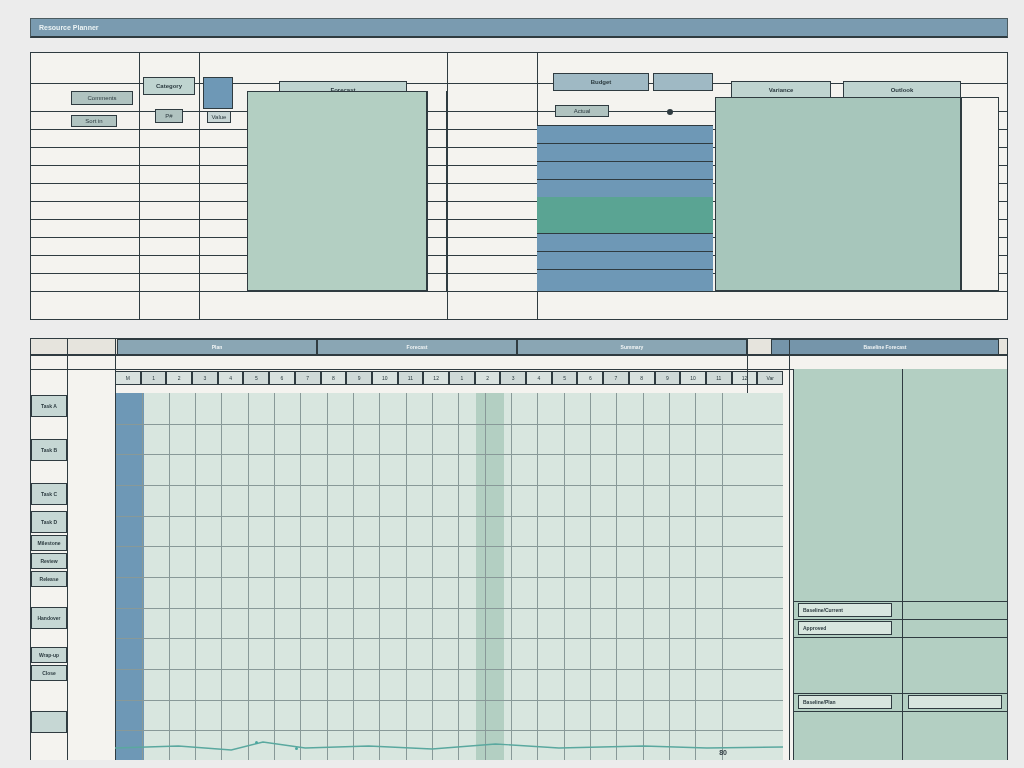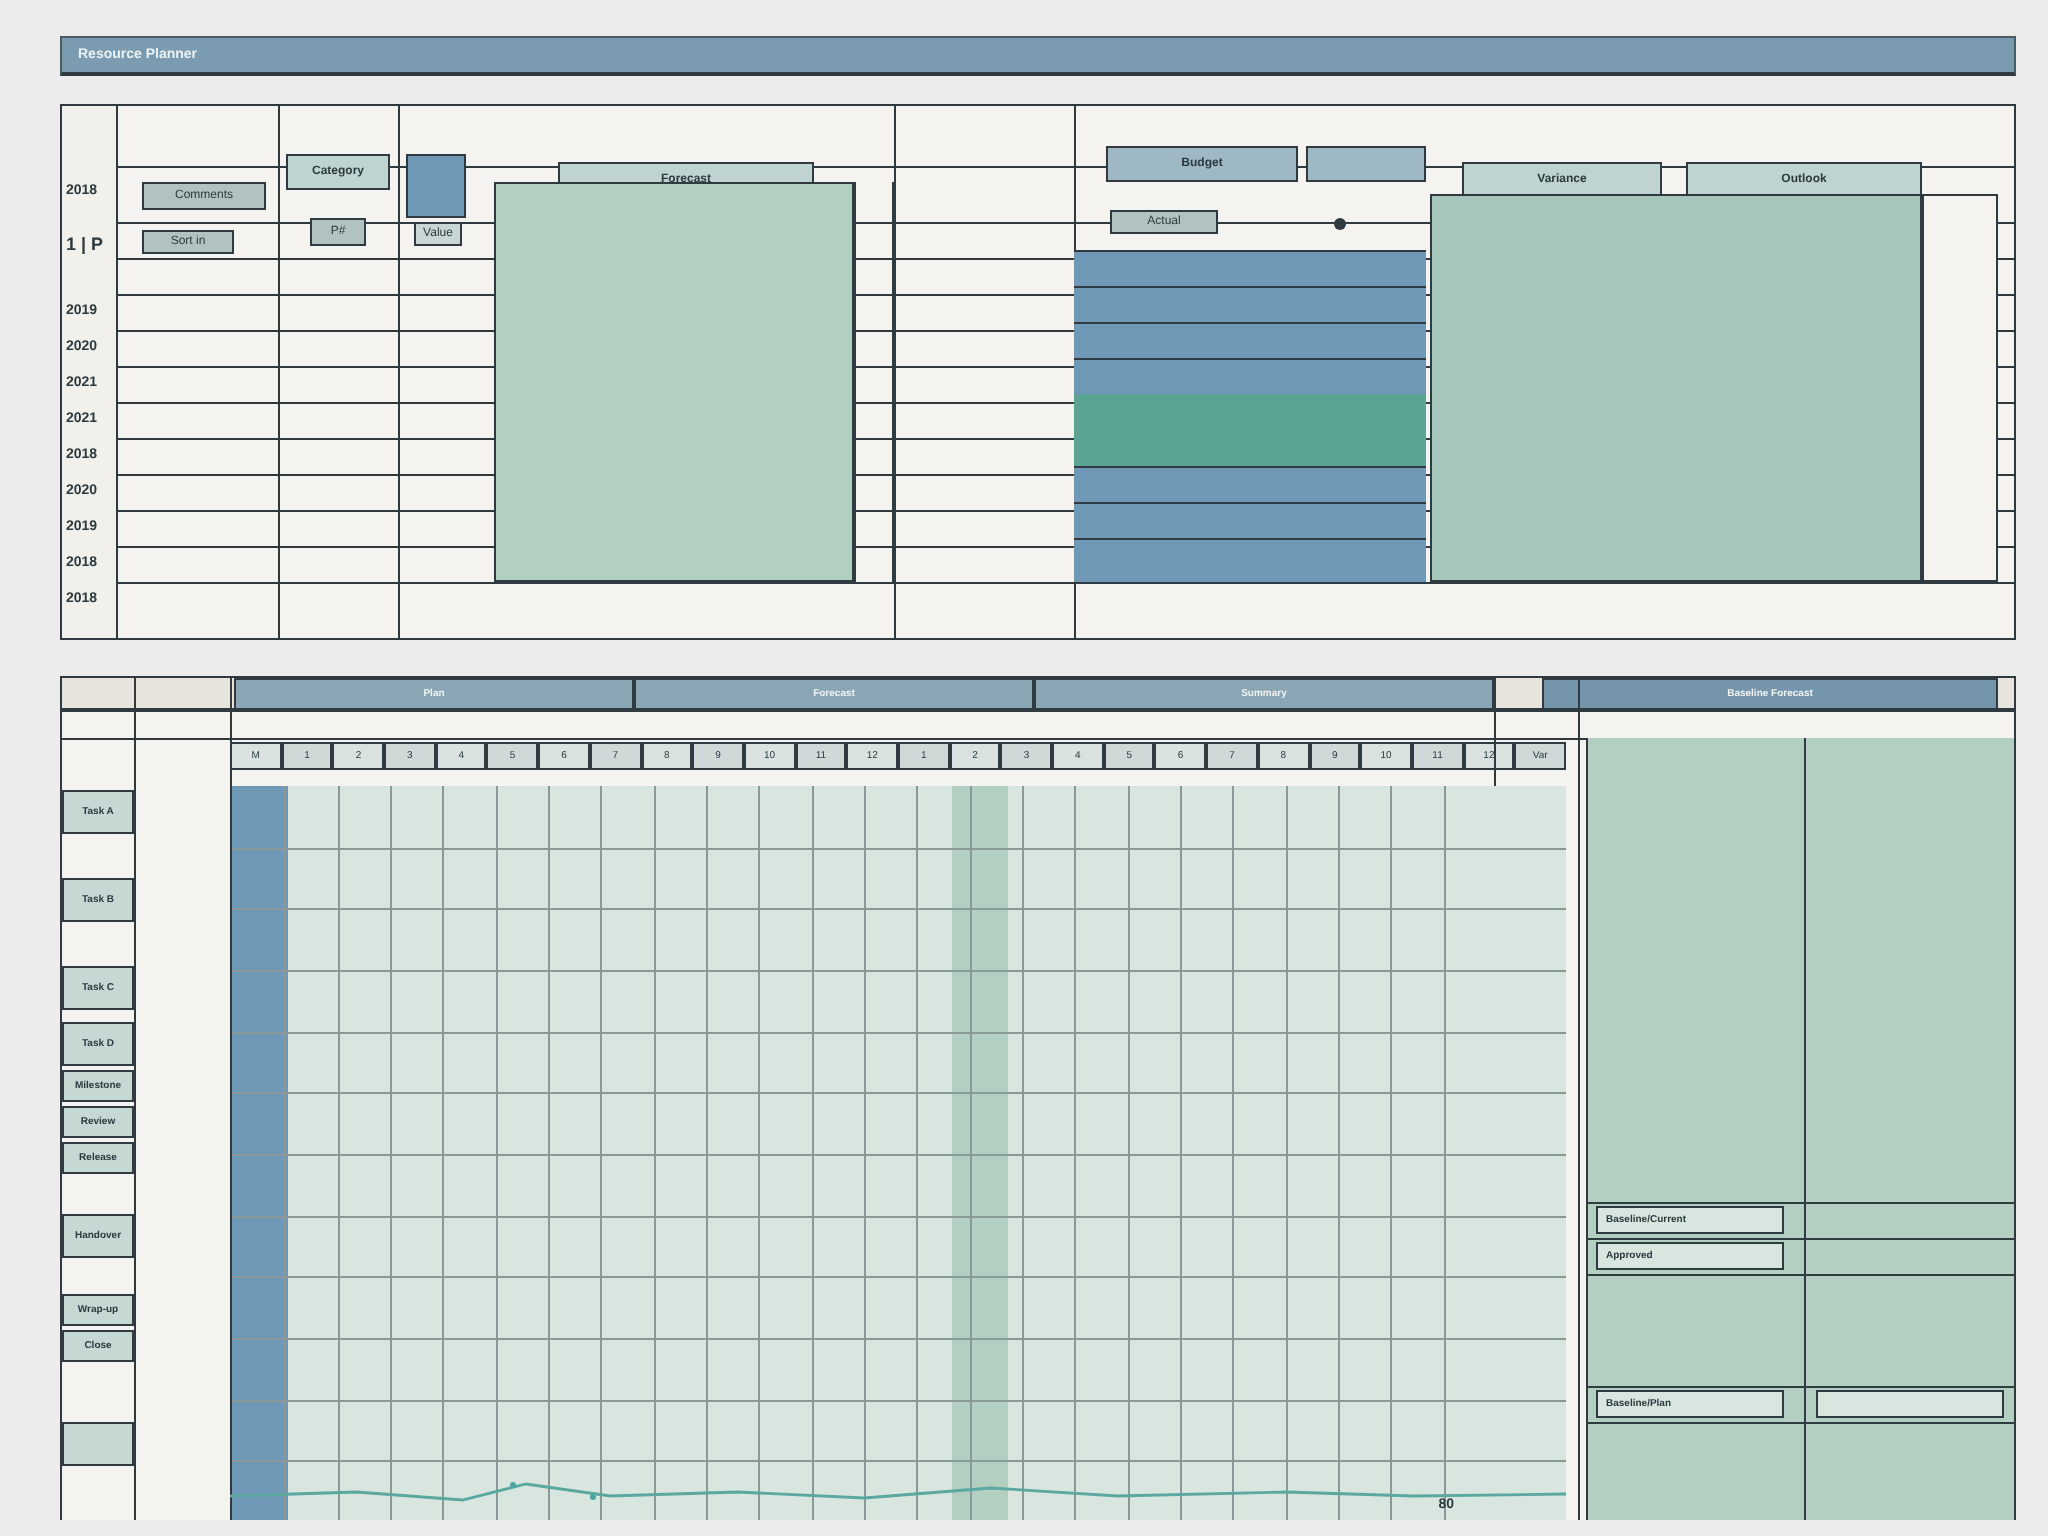--- a/index.html
+++ b/index.html
@@ -166,33 +166,20 @@
   <div class="row-divider" style="top:184px"></div>
   <div class="row-divider" style="top:202px"></div>
   <div class="row-divider" style="top:220px"></div>
   <div class="row-divider" style="top:238px"></div>
 
   <div class="col-divider" style="left:108px"></div>
   <div class="col-divider" style="left:168px"></div>
   <div class="col-divider" style="left:416px"></div>
   <div class="col-divider" style="left:506px"></div>
 
-  <div class="up-row-idx">
-    <div class="rcell" style="top:34px">2018</div>
-    <div class="rcell" style="top:60px;font-size:9px">1 | P</div>
-    <div class="rcell" style="top:94px">2019</div>
-    <div class="rcell" style="top:112px">2020</div>
-    <div class="rcell" style="top:130px">2021</div>
-    <div class="rcell" style="top:148px">2021</div>
-    <div class="rcell" style="top:166px">2018</div>
-    <div class="rcell" style="top:184px">2020</div>
-    <div class="rcell" style="top:202px">2019</div>
-    <div class="rcell" style="top:220px">2018</div>
-    <div class="rcell" style="top:238px">2018</div>
-  </div>
 
   <div class="up-hdr-cell" style="left:112px;top:24px;width:52px;height:18px">Category</div>
   <div class="up-hdr-cell" style="left:172px;top:24px;width:30px;height:32px;background:#6e98b6"></div>
   <div class="up-hdr-cell" style="left:248px;top:28px;width:128px;height:18px">Forecast</div>
   <div class="up-hdr-cell" style="left:522px;top:20px;width:96px;height:18px;background:#9fb9c4">Budget</div>
   <div class="up-hdr-cell" style="left:622px;top:20px;width:60px;height:18px;background:#9fb9c4"></div>
   <div class="up-hdr-cell" style="left:700px;top:28px;width:100px;height:18px">Variance</div>
   <div class="up-hdr-cell" style="left:812px;top:28px;width:118px;height:18px">Outlook</div>
 
   <div class="up-sub-cell" style="left:40px;top:38px;width:62px;height:14px">Comments</div>

